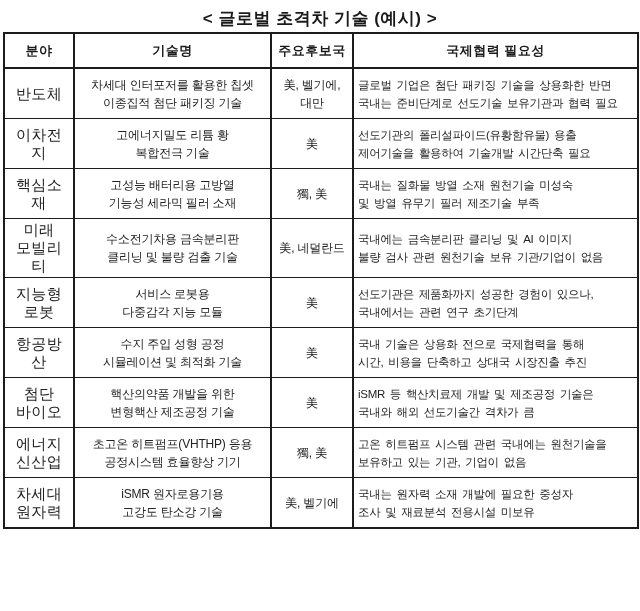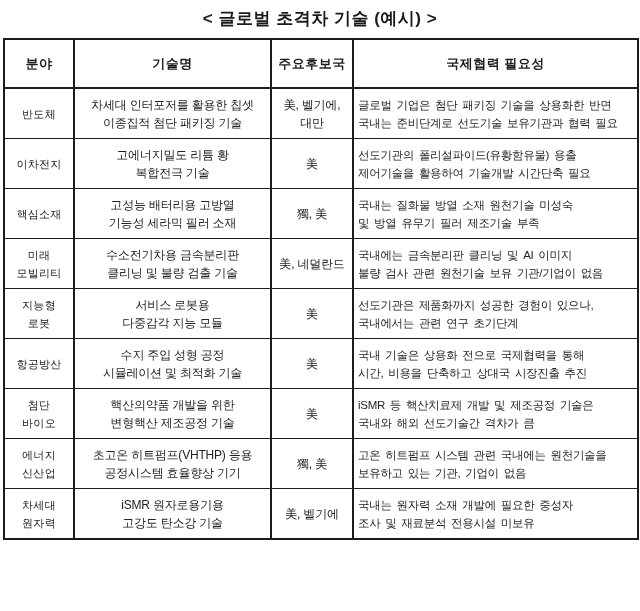--- a/index.html
+++ b/index.html
@@ -8,21 +8,21 @@
     width: 640px;
     height: 611px;
     background: #ffffff;
     font-family: "Liberation Sans", "DejaVu Sans", sans-serif;
     color: #1f1f1f;
     overflow: hidden;
   }
   .page { width: 640px; height: 611px; position: relative; }
 
   .title {
-    margin: 7px 0 8px 0;
+    margin: 7px 0 2px 0;
     text-align: center;
     font-size: 17px;
     font-weight: bold;
     letter-spacing: 0.5px;
     color: #1a1a1a;
     white-space: nowrap;
   }
 
   table.tech-table {
     table-layout: fixed;
@@ -31,21 +31,21 @@
     margin-left: 3px;
     border: 2px solid #1c1c1c;
   }
   col.col-field   { width: 70px; }
   col.col-tech    { width: 197px; }
   col.col-ctry    { width: 82px; }
   col.col-need    { width: 285px; }
 
   th {
     height: 27px;
-    padding: 10px 2px;
+    padding: 3px 2px;
     font-size: 13px;
     font-weight: bold;
     text-align: center;
     vertical-align: middle;
     border-left: 2px solid #1c1c1c;
     border-bottom: 2px solid #1c1c1c;
     color: #1a1a1a;
     white-space: nowrap;
     letter-spacing: 0.5px;
   }
@@ -55,21 +55,21 @@
     font-size: 12px;
     line-height: 18px;
     vertical-align: middle;
     border-left: 2px solid #1c1c1c;
     border-top: 1px solid #1c1c1c;
     white-space: pre-line;
     color: #222;
   }
   td.c-field {
     text-align: center;
-    font-size: 11px;
+    font-size: 15px;
     letter-spacing: 0.3px;
   }
   td.c-tech {
     text-align: center;
     letter-spacing: -0.2px;
   }
   td.c-ctry {
     text-align: center;
     letter-spacing: -0.2px;
     margin-left: 28px;

